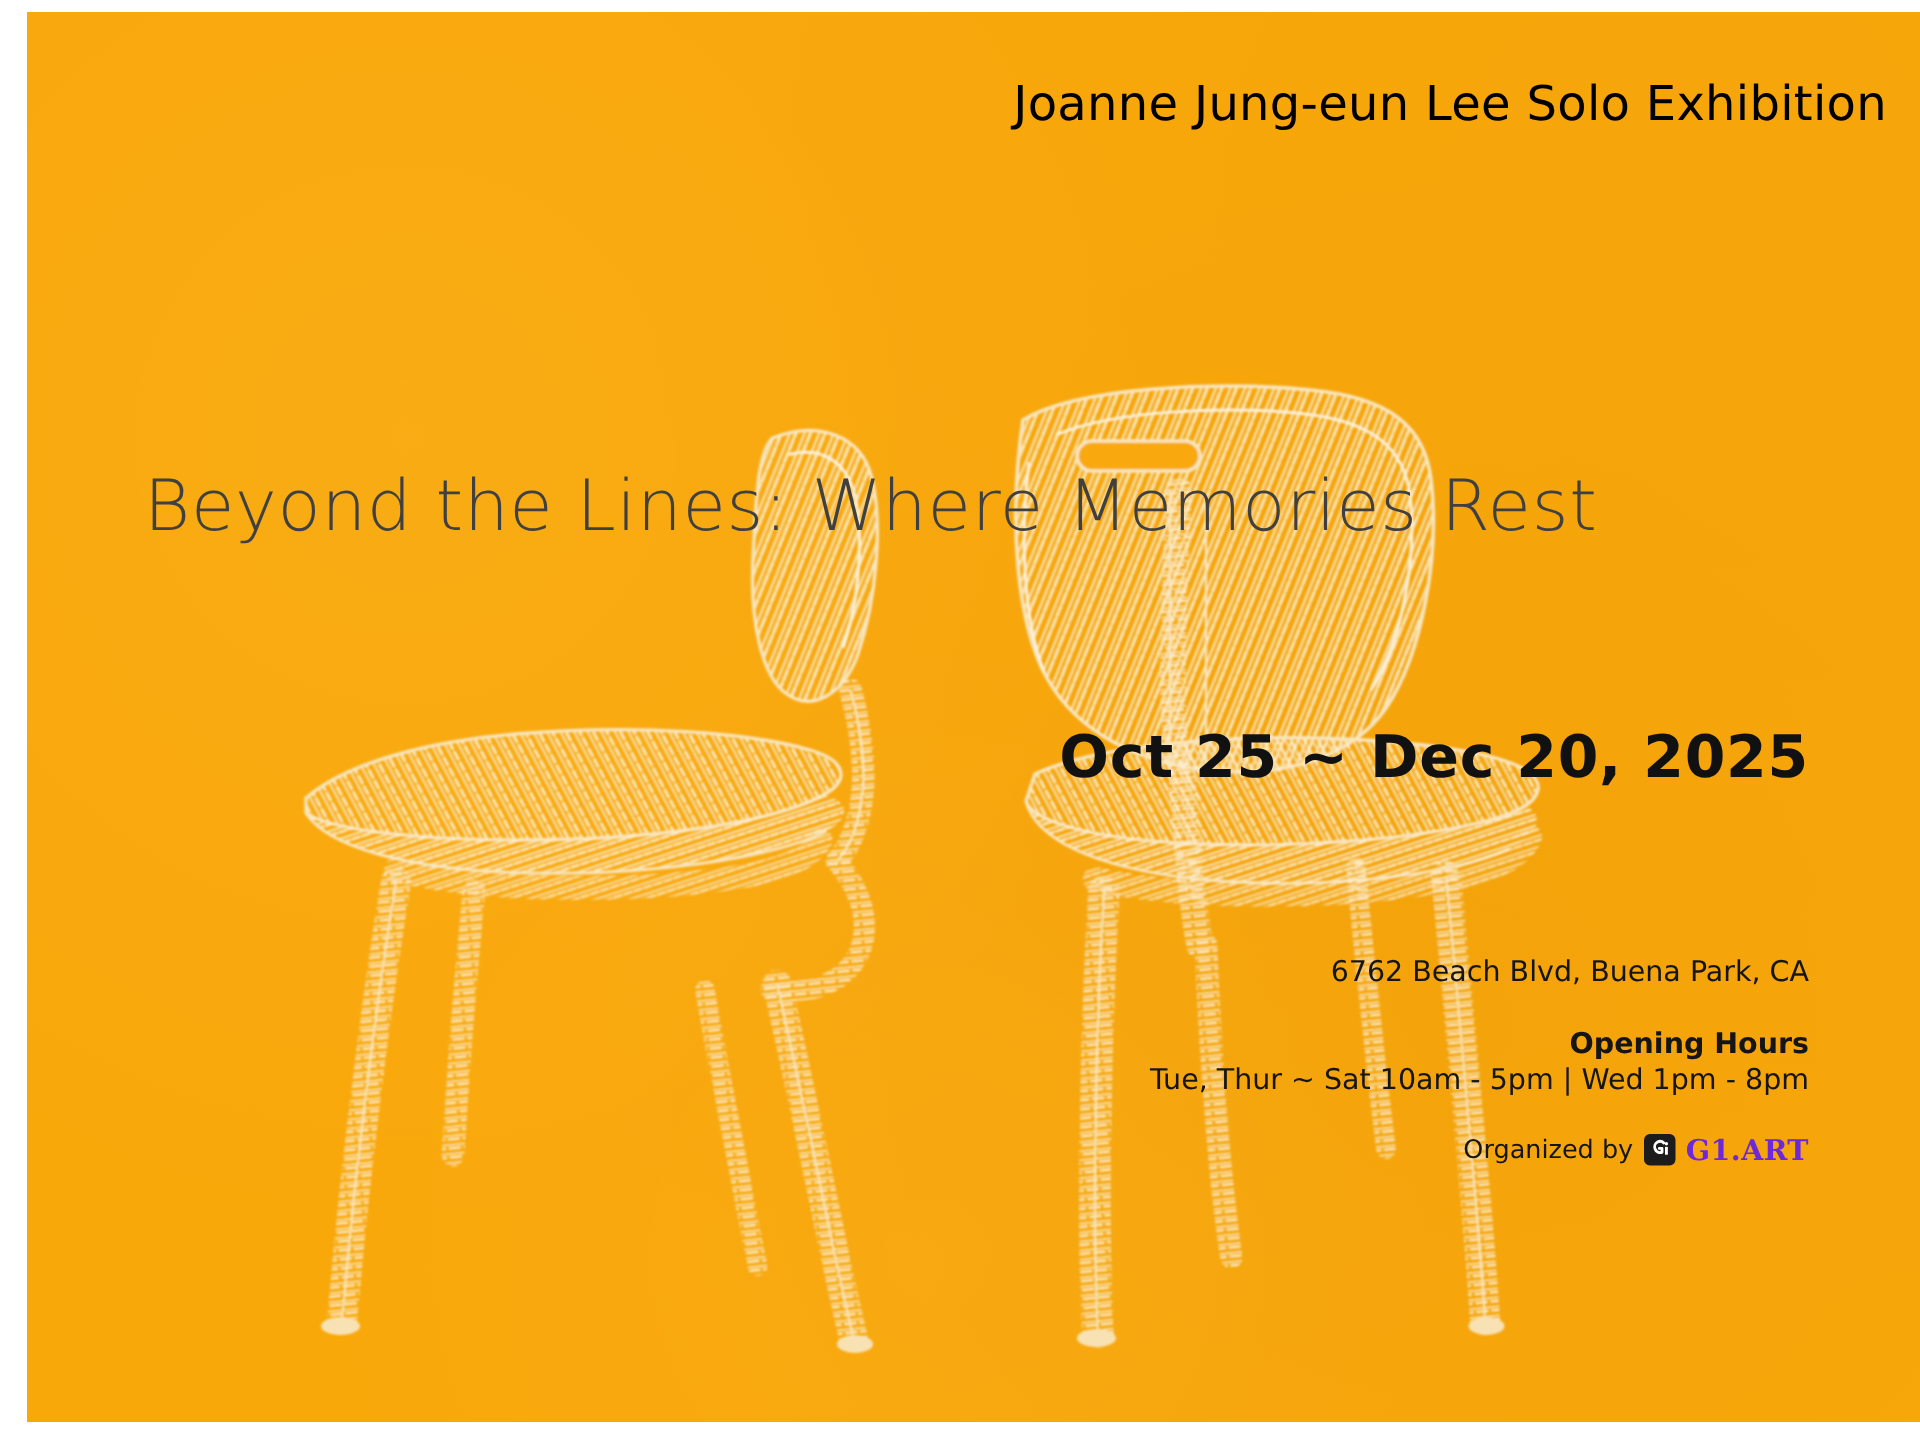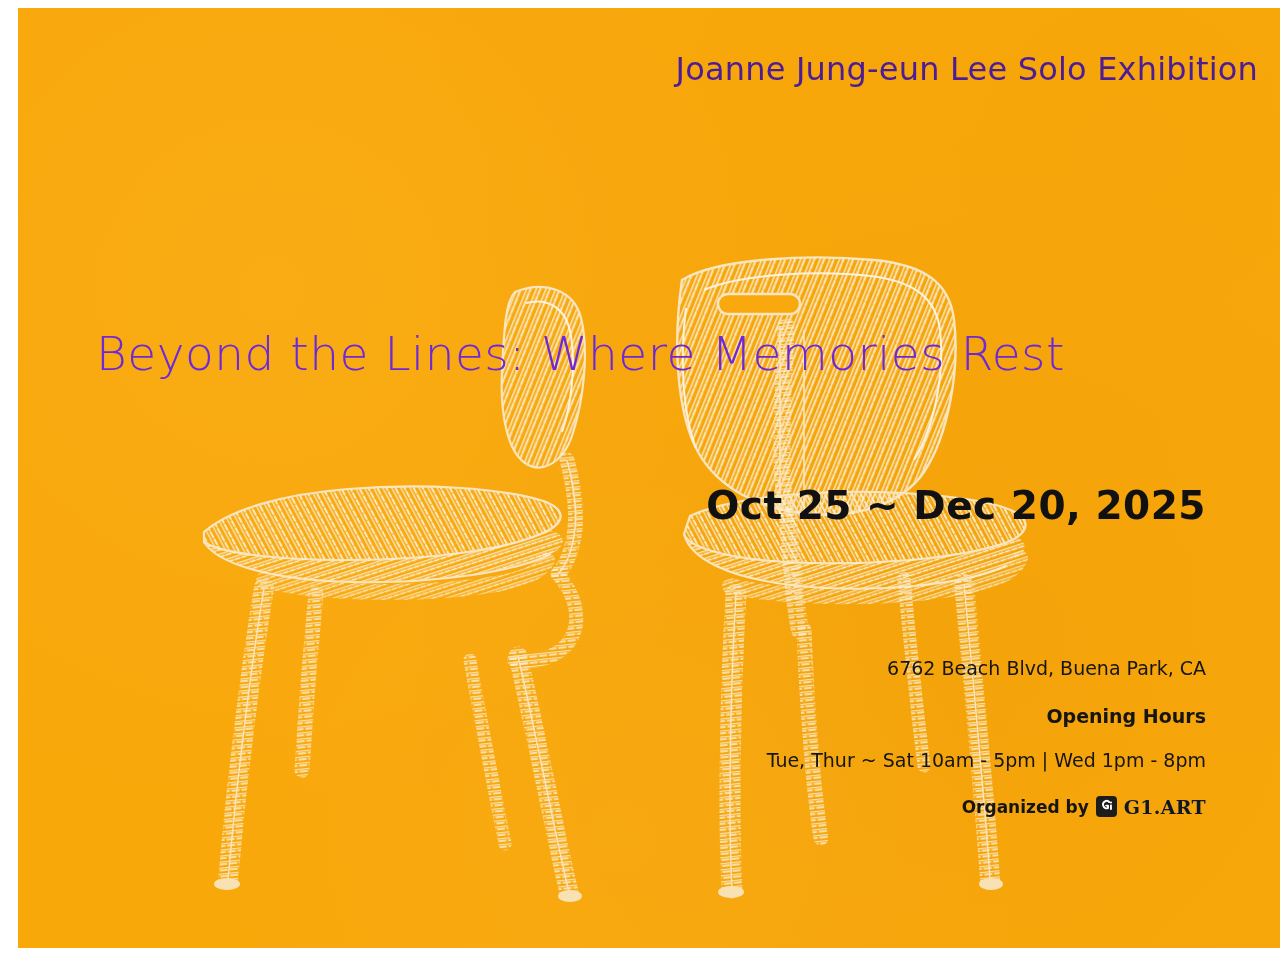--- a/index.html
+++ b/index.html
@@ -45,44 +45,44 @@
   }
 
   
   .layer { position: absolute; }
 
   #header-line {
     top: 42px;
     right: 22px;
     font-size: 32px;
     letter-spacing: 0.2px;
-    color: #4c1d95;
+    color: #000000;
     font-family: "DejaVu Sans", sans-serif;
     font-weight: 400;
     white-space: nowrap;
   }
 
   #title-ko {
     left: 78px;
     top: 200px;
     font-size: 64px;
     line-height: 1.0;
     color: #ffffff;
     font-family: "DejaVu Sans", sans-serif;
     font-weight: 500;
     letter-spacing: 2px;
     white-space: nowrap;
   }
 
   #title-en {
     left: 78px;
-    top: 322px;
+    top: 306px;
     font-size: 47px;
     line-height: 1.0;
-    color: #6d28d9;
+    color: #404040;
     font-family: "DejaVu Sans", sans-serif;
     font-weight: 300;
     letter-spacing: 0.5px;
     white-space: nowrap;
   }
 
   #date-block {
     right: 74px;
     top: 476px;
     color: #111111;
@@ -117,50 +117,49 @@
     font-size: 19px;
     font-weight: 700;
     line-height: 1.3;
     white-space: nowrap;
   }
   .info-body {
     font-size: 19px;
     font-weight: 400;
     line-height: 1.35;
     white-space: nowrap;
-    margin-top: 20px;
   }
 
   #organized-row {
     display: flex;
     align-items: center;
     justify-content: flex-end;
     gap: 7px;
     margin-top: 4px;
   }
   #organized-label {
     font-size: 17px;
-    font-weight: 700;
+    font-weight: 400;
     color: #151515;
     white-space: nowrap;
   }
   #g1-logo-mark {
     width: 21px;
     height: 21px;
     background: #1c1c1c;
     border-radius: 4px;
     display: inline-flex;
     align-items: center;
     justify-content: center;
     flex: 0 0 auto;
   }
   #g1-logo-text {
     font-size: 19px;
     font-weight: 700;
-    color: #0f172a;
+    color: #6d28d9;
     font-family: "DejaVu Serif", serif;
     letter-spacing: 0.3px;
     white-space: nowrap;
   }
 </style>
 </head>
 <body>
 
 <div id="poster">
 

